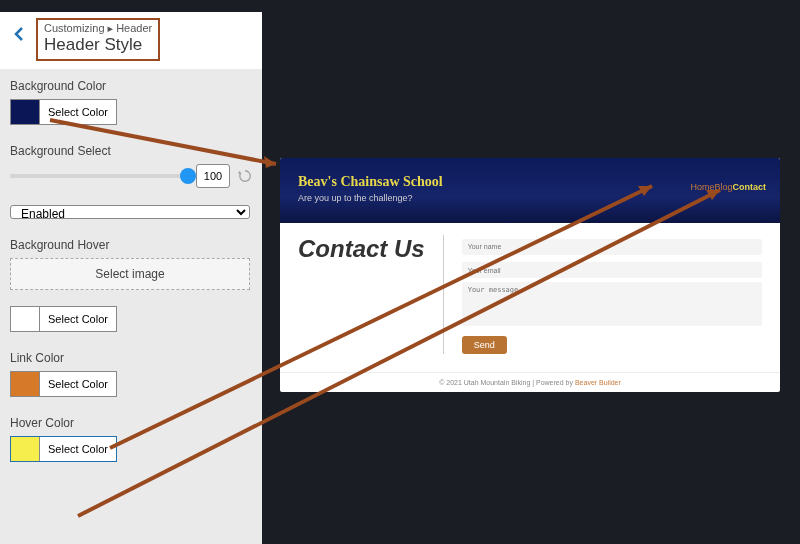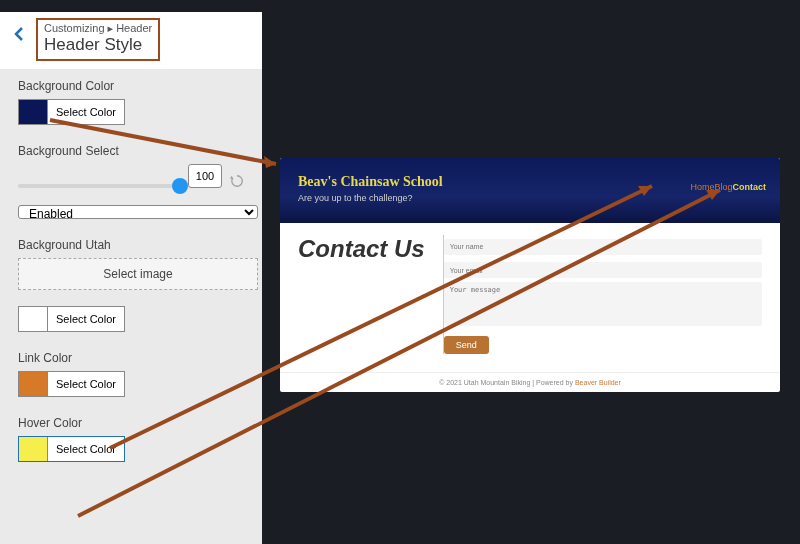--- a/index.html
+++ b/index.html
@@ -7,48 +7,48 @@
 
 .sidebar { position: absolute; left: 0; top: 12px; width: 262px; height: 544px; background: #eaeaea; overflow-y: auto; }
 
 .sb-header { background: #fff; padding: 6px 10px 8px 36px; position: relative; }
 .back-btn { position: absolute; left: 12px; top: 14px; width: 16px; height: 16px; cursor: pointer; }
 .back-btn svg { width: 16px; height: 16px; stroke: #2271b1; stroke-width: 2.5; fill: none; }
 .title-box { border: 2px solid #9a4a1f; display: inline-block; padding: 2px 6px 4px; }
 .breadcrumb { font-size: 11px; color: #555; }
 .page-title { font-size: 17px; font-weight: 400; color: #3a3a3a; }
 
-.section { padding: 10px 18px 6px; }
+.section { padding: 10px 10px 6px; }
 .label { font-size: 12px; color: #444; margin-bottom: 6px; }
 .swatch-row { display: inline-flex; align-items: stretch; border: 1px solid #888; background: #fff; height: 26px; }
 .swatch { width: 28px; }
 .color-btn { background: #fff; border: none; border-left: 1px solid #888; font-size: 11px; padding: 0 8px; cursor: pointer; }
 
-.slider-row { display: flex; align-items: flex-end; gap: 8px; }
+.slider-row { display: flex; align-items: center; gap: 8px; }
 .slider-track { flex: 1; height: 4px; background: #d4d4d4; border-radius: 2px; position: relative; }
 .slider-thumb { width: 16px; height: 16px; background: #2196f3; border-radius: 50%; position: absolute; right: -8px; top: -6px; }
 .slider-val { width: 34px; height: 24px; border: 1px solid #888; border-radius: 3px; font-size: 11px; text-align: center; background: #fff; }
 .reset-icon { width: 14px; height: 14px; opacity: 0.3; }
 
 select.sel { width: 240px; height: 14px; border: 1px solid #888; background: #fff; font-size: 12px; padding: 0 6px; border-radius: 3px; }
 .img-btn { width: 240px; height: 32px; border: 1px dashed #aaa; background: #f5f5f5; font-size: 12px; color: #444; cursor: pointer; }
 
 .hover-row { position: relative; }
 .hover-row .swatch-row { border-color: #2271b1; }
 
 .preview { position: absolute; left: 280px; top: 158px; width: 500px; background: #fff; border-radius: 2px; overflow: hidden; }
 .p-header { background: linear-gradient(#0c1a5a, #16246a 60%, #0b1442); padding: 16px 18px 20px; position: relative; }
 .p-title { color: #e8d84a; font-weight: 700; font-size: 14px; font-family: 'Comic Sans MS', cursive; }
 .p-tag { color: #d0d0d0; font-size: 9px; margin-top: 3px; }
 .p-nav { position: absolute; right: 14px; top: 24px; display: flex; gap: 0; font-size: 9px; }
 .p-nav a { text-decoration: none; }
 .nav-home, .nav-blog { color: #c77a3a; }
 .nav-contact { color: #e8d84a; font-weight: 600; }
 
-.p-body { display: flex; padding: 12px 18px 18px; }
+.p-body { display: flex; padding: 12px 18px 18px; gap: 18px; }
 .p-left { border-right: 1px solid #ccc; padding-right: 18px; }
 .p-h2 { font-family: 'Arial Black', sans-serif; font-size: 24px; font-style: italic; color: #333; }
 .p-form { flex: 1; }
 .p-input { width: 100%; height: 16px; background: #f4f4f4; border: none; border-radius: 2px; margin-bottom: 4px; font-size: 7px; padding: 0 6px; color: #aaa; }
 .p-textarea { width: 100%; height: 44px; background: #f4f4f4; border: none; border-radius: 2px; font-size: 7px; padding: 4px 6px; color: #aaa; resize: none; }
 .p-send { background: #b87333; color: #fff; border: none; border-radius: 3px; padding: 4px 12px; font-size: 9px; margin-top: 6px; cursor: pointer; }
 .p-footer { text-align: center; font-size: 7px; color: #888; padding: 6px 0; border-top: 1px solid #eee; }
 .p-footer .bb { color: #c77a3a; }
 
 .arrow { position: absolute; pointer-events: none; }
@@ -91,21 +91,21 @@
           <polygon points="2,2 4,6 0,5" fill="#000"></polygon>
         </svg>
     </div>
   </div>
 
   <div class="section">
     <select class="sel"><option>Enabled</option></select>
   </div>
 
   <div class="section">
-    <div class="label">Background Utah</div>
+    <div class="label">Background Hover</div>
     <button class="img-btn">Select image</button>
   </div>
 
   <div class="section">
     <div class="swatch-row">
       <div class="swatch" style="background:#ffffff"></div>
       <button class="color-btn">Select Color</button>
     </div>
   </div>
 

